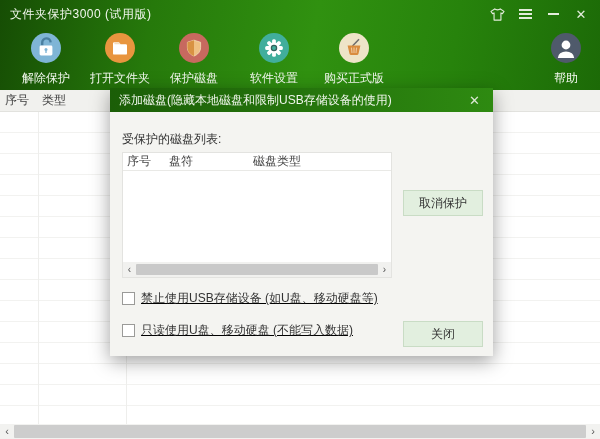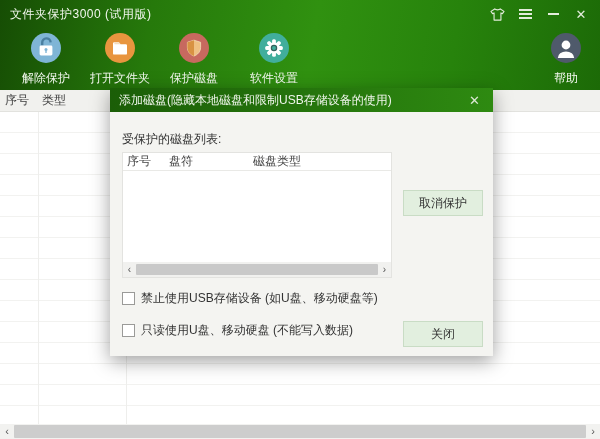--- a/index.html
+++ b/index.html
@@ -68,21 +68,21 @@
   .lv-scroll { position:absolute; left:0; right:0; bottom:0; height:15px; background:#f1f1ef;
                display:flex; align-items:center; }
   .lv-arrow { width:13px; text-align:center; font-size:10px; color:#555; line-height:15px; }
   .lv-thumb { flex:1; height:11px; background:#c9c9c9; border-radius:1px; }
 
   .dlg-btn { position:absolute; left:293px; width:80px; height:26px; background:#e2efdf;
              border:1px solid #c9dcc5; font-size:12px; color:#333; text-align:center;
              line-height:24px; cursor:default; }
   .btn-add { top:40px; } .btn-cancel { top:78px; } .btn-close { top:209px; }
 
-  .chk-row { position:absolute; left:12px; display:flex; align-items:center; gap:6px; }
+  .chk-row { position:absolute; left:12px; display:flex; align-items:center; gap:6px;text-decoration:underline; }
   .chk1 { top:178px; } .chk2 { top:210px;text-align:center; }
   .chk-box { width:13px; height:13px; background:#fff; border:1px solid #9a9a98; flex:none; }
   .chk-label { font-size:12px; color:#333; white-space:nowrap; }
 </style>
 </head>
 <body>
 
 <div class="window">
 
   <div class="header-green">
@@ -157,20 +157,33 @@
               <rect x="13.1" y="6.2" width="3.8" height="17.6" rx="1.5" transform="rotate(90 15 15)"></rect>
               <rect x="13.1" y="6.2" width="3.8" height="17.6" rx="1.5" transform="rotate(135 15 15)"></rect>
               <circle cx="15" cy="15" r="5.6"></circle>
             </g>
             <circle cx="15" cy="15" r="2.6" fill="#41ae9c" stroke="#35615c" stroke-width="1.3"></circle>
           </svg>
         </span>
         <span class="tb-label">软件设置</span>
       </div>
 
+      <div class="tb-item ti6">
+        <span class="tb-icon">
+          <svg width="30" height="30" viewBox="0 0 30 30">
+            <circle cx="15" cy="15" r="15" fill="#eee4c8"></circle>
+            <line x1="13.5" y1="13" x2="20" y2="6.2" stroke="#6d6d6d" stroke-width="1.5"></line>
+            <path d="M8.6 12.6 h12.8 l-1.9 8.1 a1.6 1.6 0 0 1 -1.6 1.3 h-5.8 a1.6 1.6 0 0 1 -1.6 -1.3 z" fill="#d98c3f"></path>
+            <line x1="12.4" y1="14.6" x2="13" y2="20" stroke="#eec79d" stroke-width="1.1"></line>
+            <line x1="15" y1="14.6" x2="15" y2="20" stroke="#eec79d" stroke-width="1.1"></line>
+            <line x1="17.6" y1="14.6" x2="17" y2="20" stroke="#eec79d" stroke-width="1.1"></line>
+          </svg>
+        </span>
+        <span class="tb-label">购买正式版</span>
+      </div>
 
       <div class="tb-item ti7">
         <span class="tb-icon">
           <svg width="30" height="30" viewBox="0 0 30 30">
             <defs>
                 <clipPath id="pc">
                   <circle cx="15" cy="15" r="15"></circle>
                 </clipPath>
               </defs>
             <circle cx="15" cy="15" r="15" fill="#4f5a6b"></circle>

